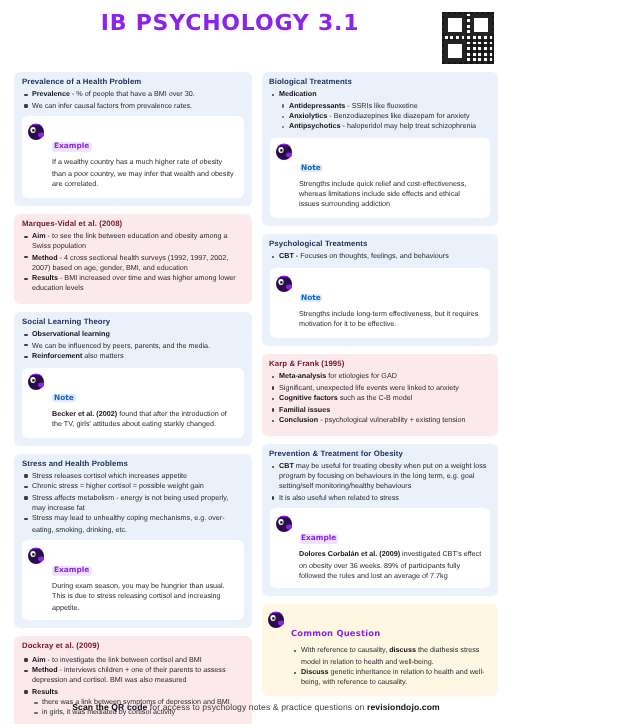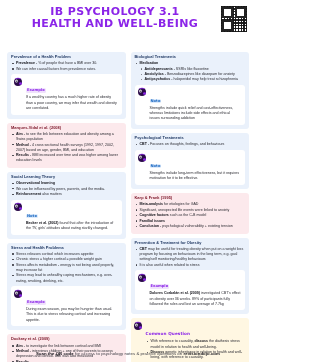--- a/index.html
+++ b/index.html
@@ -6,21 +6,21 @@
   body{
     width:256px;height:362px;
     background:#ffffff;
     font-family:"Liberation Sans", sans-serif;
     color:#1b1b1f;
     overflow:hidden;
   }
   .page{position:relative;width:256px;height:362px;box-sizing:border-box;padding:0;}
 
   
-  .header{position:relative;height:52px;padding:6px 10px 0 10px;box-sizing:border-box;}
+  .header{position:relative;height:36px;padding:6px 10px 0 10px;box-sizing:border-box;}
   .title-wrap{text-align:center;padding-right:26px;}
   .title-l1,.title-l2{
     color:#8B24E8;
     font-weight:bold;
     letter-spacing:.4px;
     line-height:1.12;
     font-size:11px;
     font-family:"DejaVu Sans", sans-serif;
   }
   .qr{
@@ -130,21 +130,20 @@
   .footer .b{font-weight:bold;color:#111118;}
 </style>
 </head>
 <body>
 
 <div class="page">
 
   <div class="header">
     <div class="title-wrap">
       <div class="title-l1">IB PSYCHOLOGY 3.1</div>
-      <div class="title-l2">HEALTH AND WELL-BEING</div>
     </div>
     <div class="qr">
         <span class="qr-bl"></span>
       </div>
   </div>
 
   <div class="cols">
 
     <div class="col">
 

